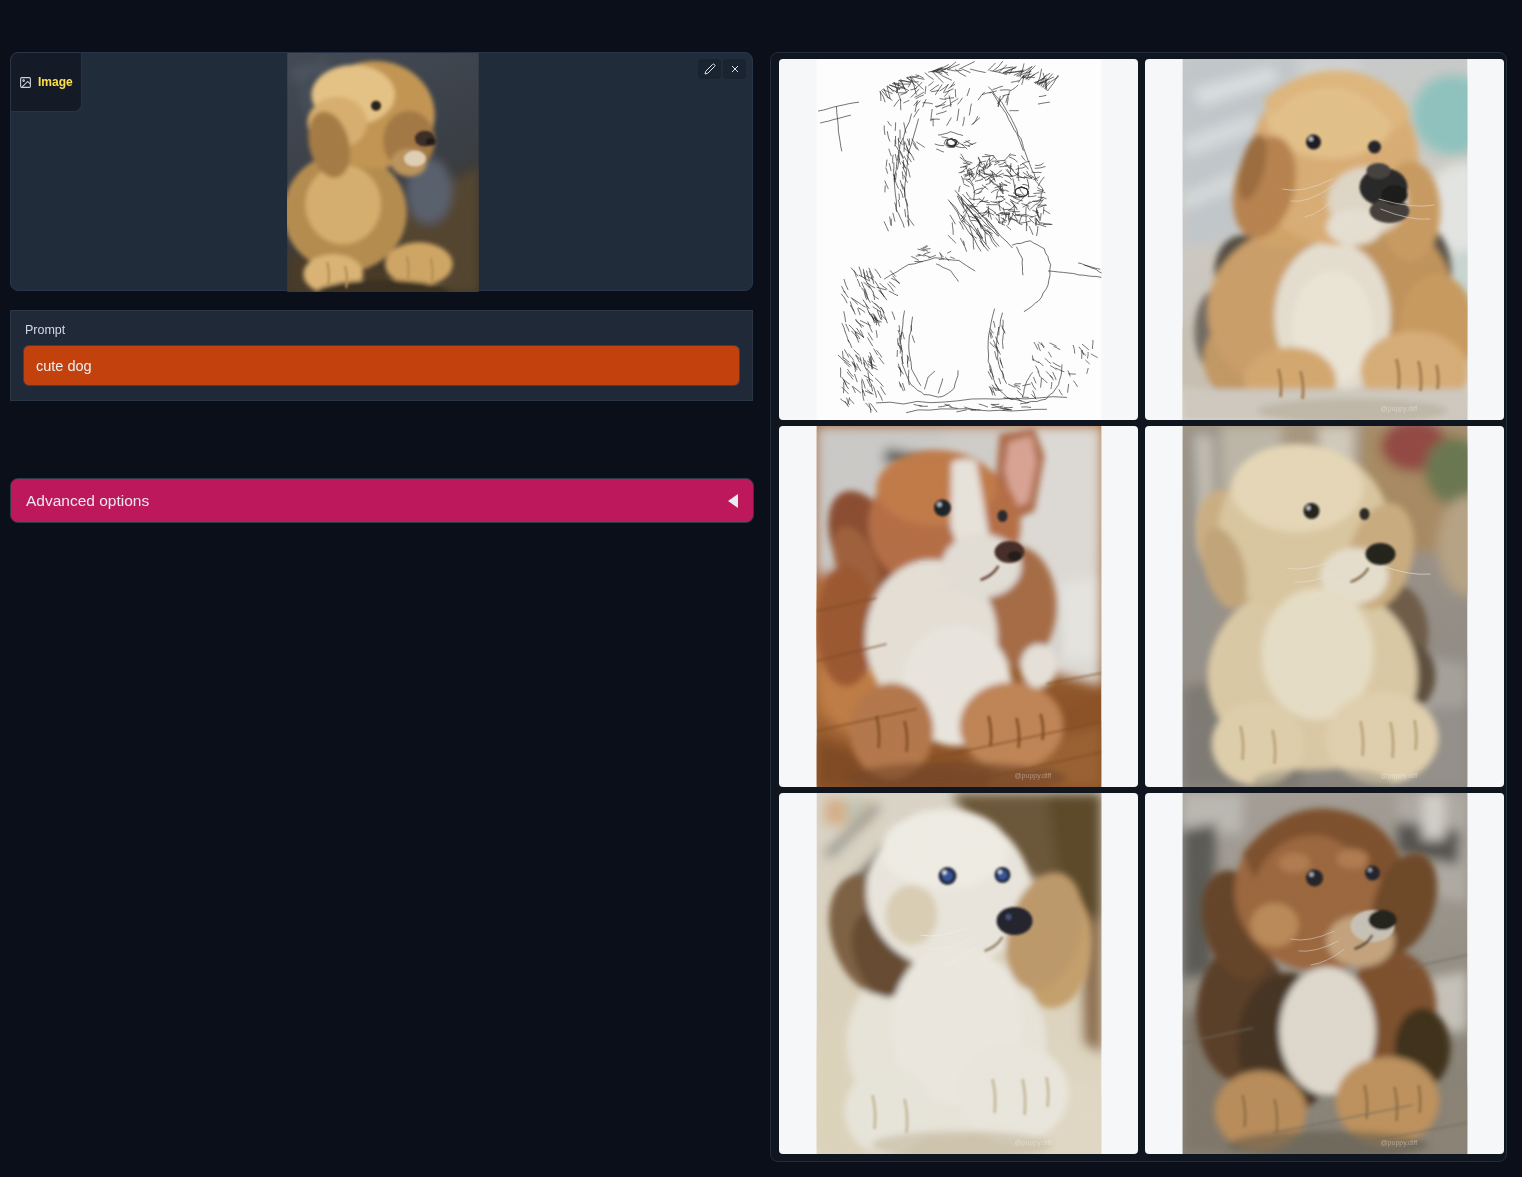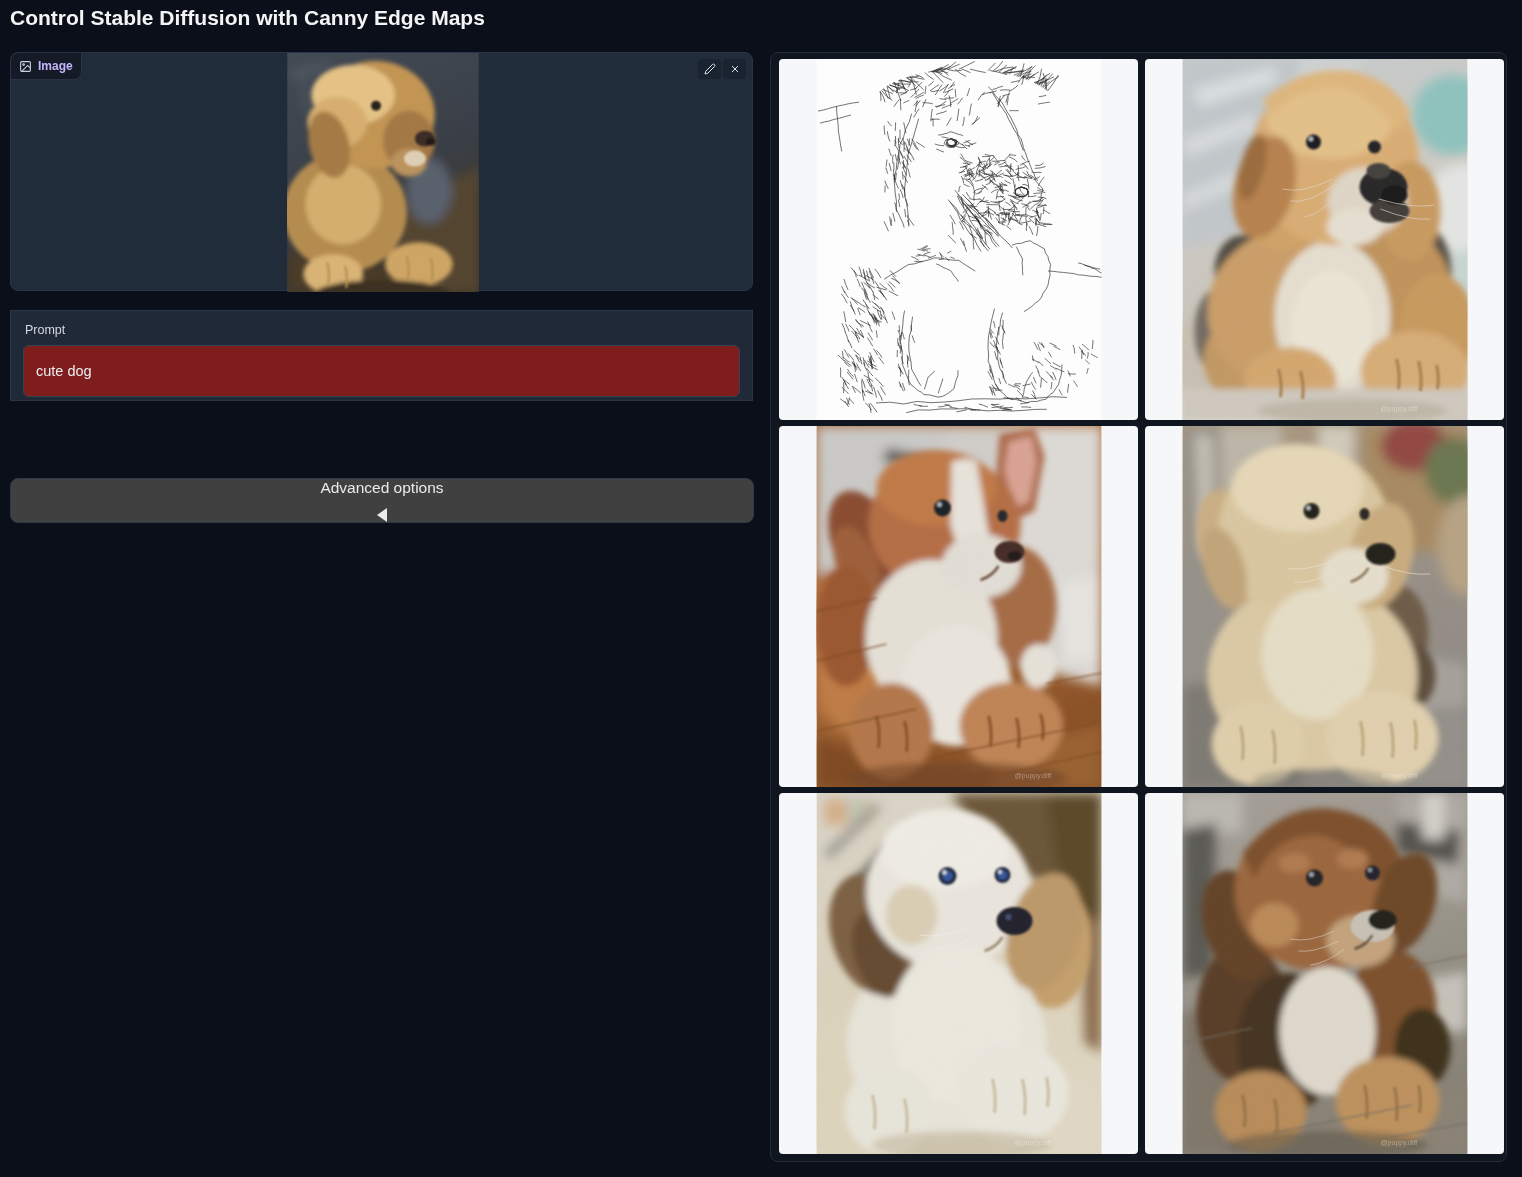--- a/index.html
+++ b/index.html
@@ -1,29 +1,29 @@
 <!DOCTYPE html>
 <html><head>
 <meta charset="utf-8">
 <style>
   html,body{margin:0;padding:0;background:#0b0f19;font-family:"Liberation Sans",sans-serif;}
   .page{position:relative;width:1522px;height:1177px;overflow:hidden;}
   h1{position:absolute;left:10px;top:6px;margin:0;font-size:21px;font-weight:700;color:#f3f4f6;letter-spacing:0;}
   
   .imgblock{position:absolute;left:10px;top:52px;width:743px;height:239px;background:#212c3b;border:1px solid #28354a;border-radius:8px;box-sizing:border-box;}
-  .imglabel{position:absolute;left:0;top:0;height:24px;background:#141b27;border-right:1px solid #2a3343;border-bottom:1px solid #2a3343;border-radius:8px 0 8px 0;display:flex;align-items:center;gap:6px;padding:1px 8px;color:#c4b5fd;font-size:12px;font-weight:600;}
+  .imglabel{position:absolute;left:0;top:0;height:24px;background:#141b27;border-right:1px solid #2a3343;border-bottom:1px solid #2a3343;border-radius:8px 0 8px 0;display:flex;align-items:center;gap:6px;padding:17px 8px;color:#fde047;font-size:12px;font-weight:600;}
   .iconbtns{position:absolute;right:6px;top:6px;display:flex;gap:2px;}
   .iconbtn{width:23px;height:20px;background:#1a2330;border-radius:4px;display:flex;align-items:center;justify-content:center;color:#dbe1ea;}
   .photo{position:absolute;left:276px;top:0px;width:192px;height:239px;}
   
   .promptblock{position:absolute;left:10px;top:310px;width:743px;height:91px;background:#1f2937;border:1px solid #2a3646;border-radius:0;box-sizing:border-box;padding:10px 12px;}
   .promptlabel{color:#d3d8e0;font-size:12.5px;margin:2px 0 8px 2px;}
-  .promptinput{width:100%;height:52px;background:#7f1d1d;border:1px solid #364152;border-radius:6px;box-sizing:border-box;display:flex;align-items:center;padding:0 12px;color:#eceef1;font-size:14.5px;}
+  .promptinput{width:100%;height:41px;background:#c2410c;border:1px solid #364152;border-radius:6px;box-sizing:border-box;display:flex;align-items:center;padding:0 12px;color:#eceef1;font-size:14.5px;}
   .runbtn{position:absolute;left:10px;top:418px;width:744px;height:41px;background:linear-gradient(to bottom right,#525b68,#434c5b);border:1px solid #4b5563;border-radius:8px;box-sizing:border-box;display:flex;align-items:center;justify-content:center;color:#fbfcfd;font-size:16.5px;font-weight:700;}
-  .advblock{position:absolute;left:10px;top:478px;width:744px;height:45px;background:#404040;border:1px solid #2e3a4a;border-radius:8px;box-sizing:border-box;display:flex;align-items:center;justify-content:space-between;padding:0 15px;color:#e8eaee;font-size:15.5px;flex-direction:column;}
+  .advblock{position:absolute;left:10px;top:478px;width:744px;height:45px;background:#be185d;border:1px solid #2e3a4a;border-radius:8px;box-sizing:border-box;display:flex;align-items:center;justify-content:space-between;padding:0 15px;color:#e8eaee;font-size:15.5px;}
   .tri{width:0;height:0;border-top:7px solid transparent;border-bottom:7px solid transparent;border-right:10px solid #e8eaee;}
   
   .gallery{position:absolute;left:770px;top:52px;width:737px;height:1110px;background:#10161f;border:1px solid #232d3b;border-radius:8px;box-sizing:border-box;padding:6px 1px 8px 8px;overflow:hidden;}
   .grid{display:grid;grid-template-columns:359px 359px;grid-auto-rows:361px;gap:6px 7px;}
   .tile{background:#f6f7f9;border-radius:4px;position:relative;overflow:hidden;}
   .tile svg{position:absolute;left:50%;top:0;transform:translateX(-50%);}
 </style>
 </head>
 <body>
 <div class="page">
@@ -34,21 +34,20 @@
 <feColorMatrix in="n" type="matrix" values="0 0 0 0 0.5  0 0 0 0 0.45  0 0 0 0 0.4  0 0 0 0.55 0"></feColorMatrix>
 <feComposite operator="over" in2="SourceGraphic"></feComposite>
 </filter>
 <filter id="fur" x="-5%" y="-5%" width="110%" height="110%">
 <feTurbulence type="turbulence" baseFrequency="0.012 0.09" numOctaves="2" seed="11" result="t"></feTurbulence>
 <feDisplacementMap in="SourceGraphic" in2="t" scale="14" xChannelSelector="R" yChannelSelector="G"></feDisplacementMap>
 </filter>
 </defs>
 </svg>
 
-  <h1>Control Stable Diffusion with Canny Edge Maps</h1>
 
   <div class="imgblock">
     <div class="imglabel">
       <svg width="13" height="13" viewBox="0 0 24 24" fill="none" stroke="#cbd2dc" stroke-width="2">
           <rect x="3" y="3" width="18" height="18" rx="2"></rect>
           <circle cx="8.5" cy="8.5" r="1.5"></circle>
           <path d="M21 15l-5-5L5 21"></path>
         </svg>
       Image
     </div>

